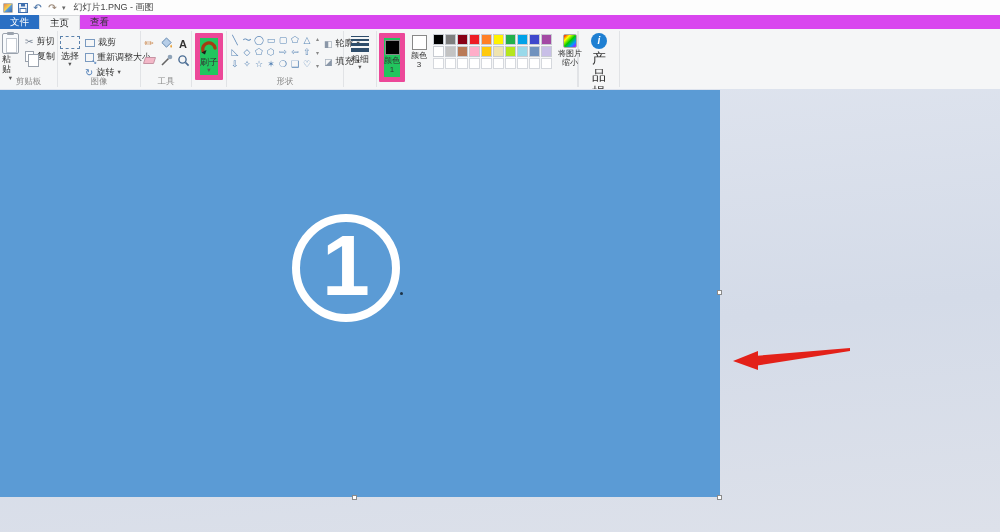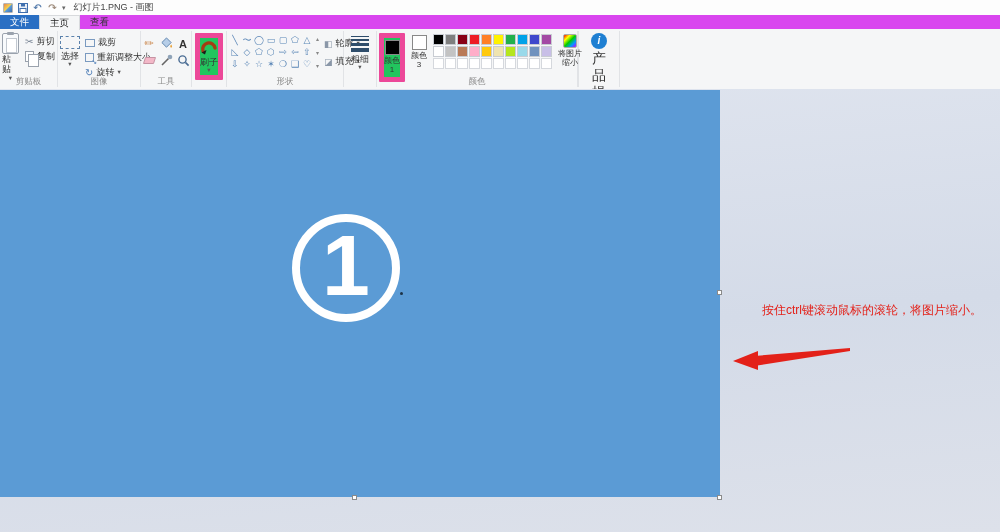--- a/index.html
+++ b/index.html
@@ -320,21 +320,20 @@
             <span class="pal-cell pal-empty"></span>
             <span class="pal-cell pal-empty"></span>
             <span class="pal-cell pal-empty"></span>
             <span class="pal-cell pal-empty"></span>
           </div>
         </div>
       <div class="btn-col edit-colors-btn">
         <span class="icon-rainbow"></span>
         <span class="color-label" style="width:28px">将图片缩小</span>
       </div>
-      <div class="rgroup-label">颜色</div>
     </div>
     <div class="rdivider"></div>
 
     <div class="rdivider"></div>
 
     <div class="rgroup g-product">
       <div class="btn-col">
         <span class="icon-info">i</span>
         <span class="product-label">产品提醒</span>
       </div>
@@ -347,21 +346,20 @@
       <div class="badge-circle">
         <span class="badge-number">1</span>
       </div>
       <span class="stray-dot"></span>
     </div>
 
     <span class="handle" style="left:717px;top:201px"></span>
     <span class="handle" style="left:352px;top:406px"></span>
     <span class="handle" style="left:717px;top:406px"></span>
 
-    <div class="annotation" style="color: rgb(227, 33, 25);">按住ctrl键滚动鼠标的滚轮，将图片缩小。</div>
 
     <svg class="arrow-svg" width="125" height="28" viewBox="0 0 125 28">
       <polygon class="arrow-part" points="26,11 122,3 122,6 26,21" fill="#e32119"></polygon>
       <polygon class="arrow-part" points="5,16 30,6 30,25" fill="#e32119"></polygon>
     </svg>
   </div>
 
 </div>
 
 </body></html>

